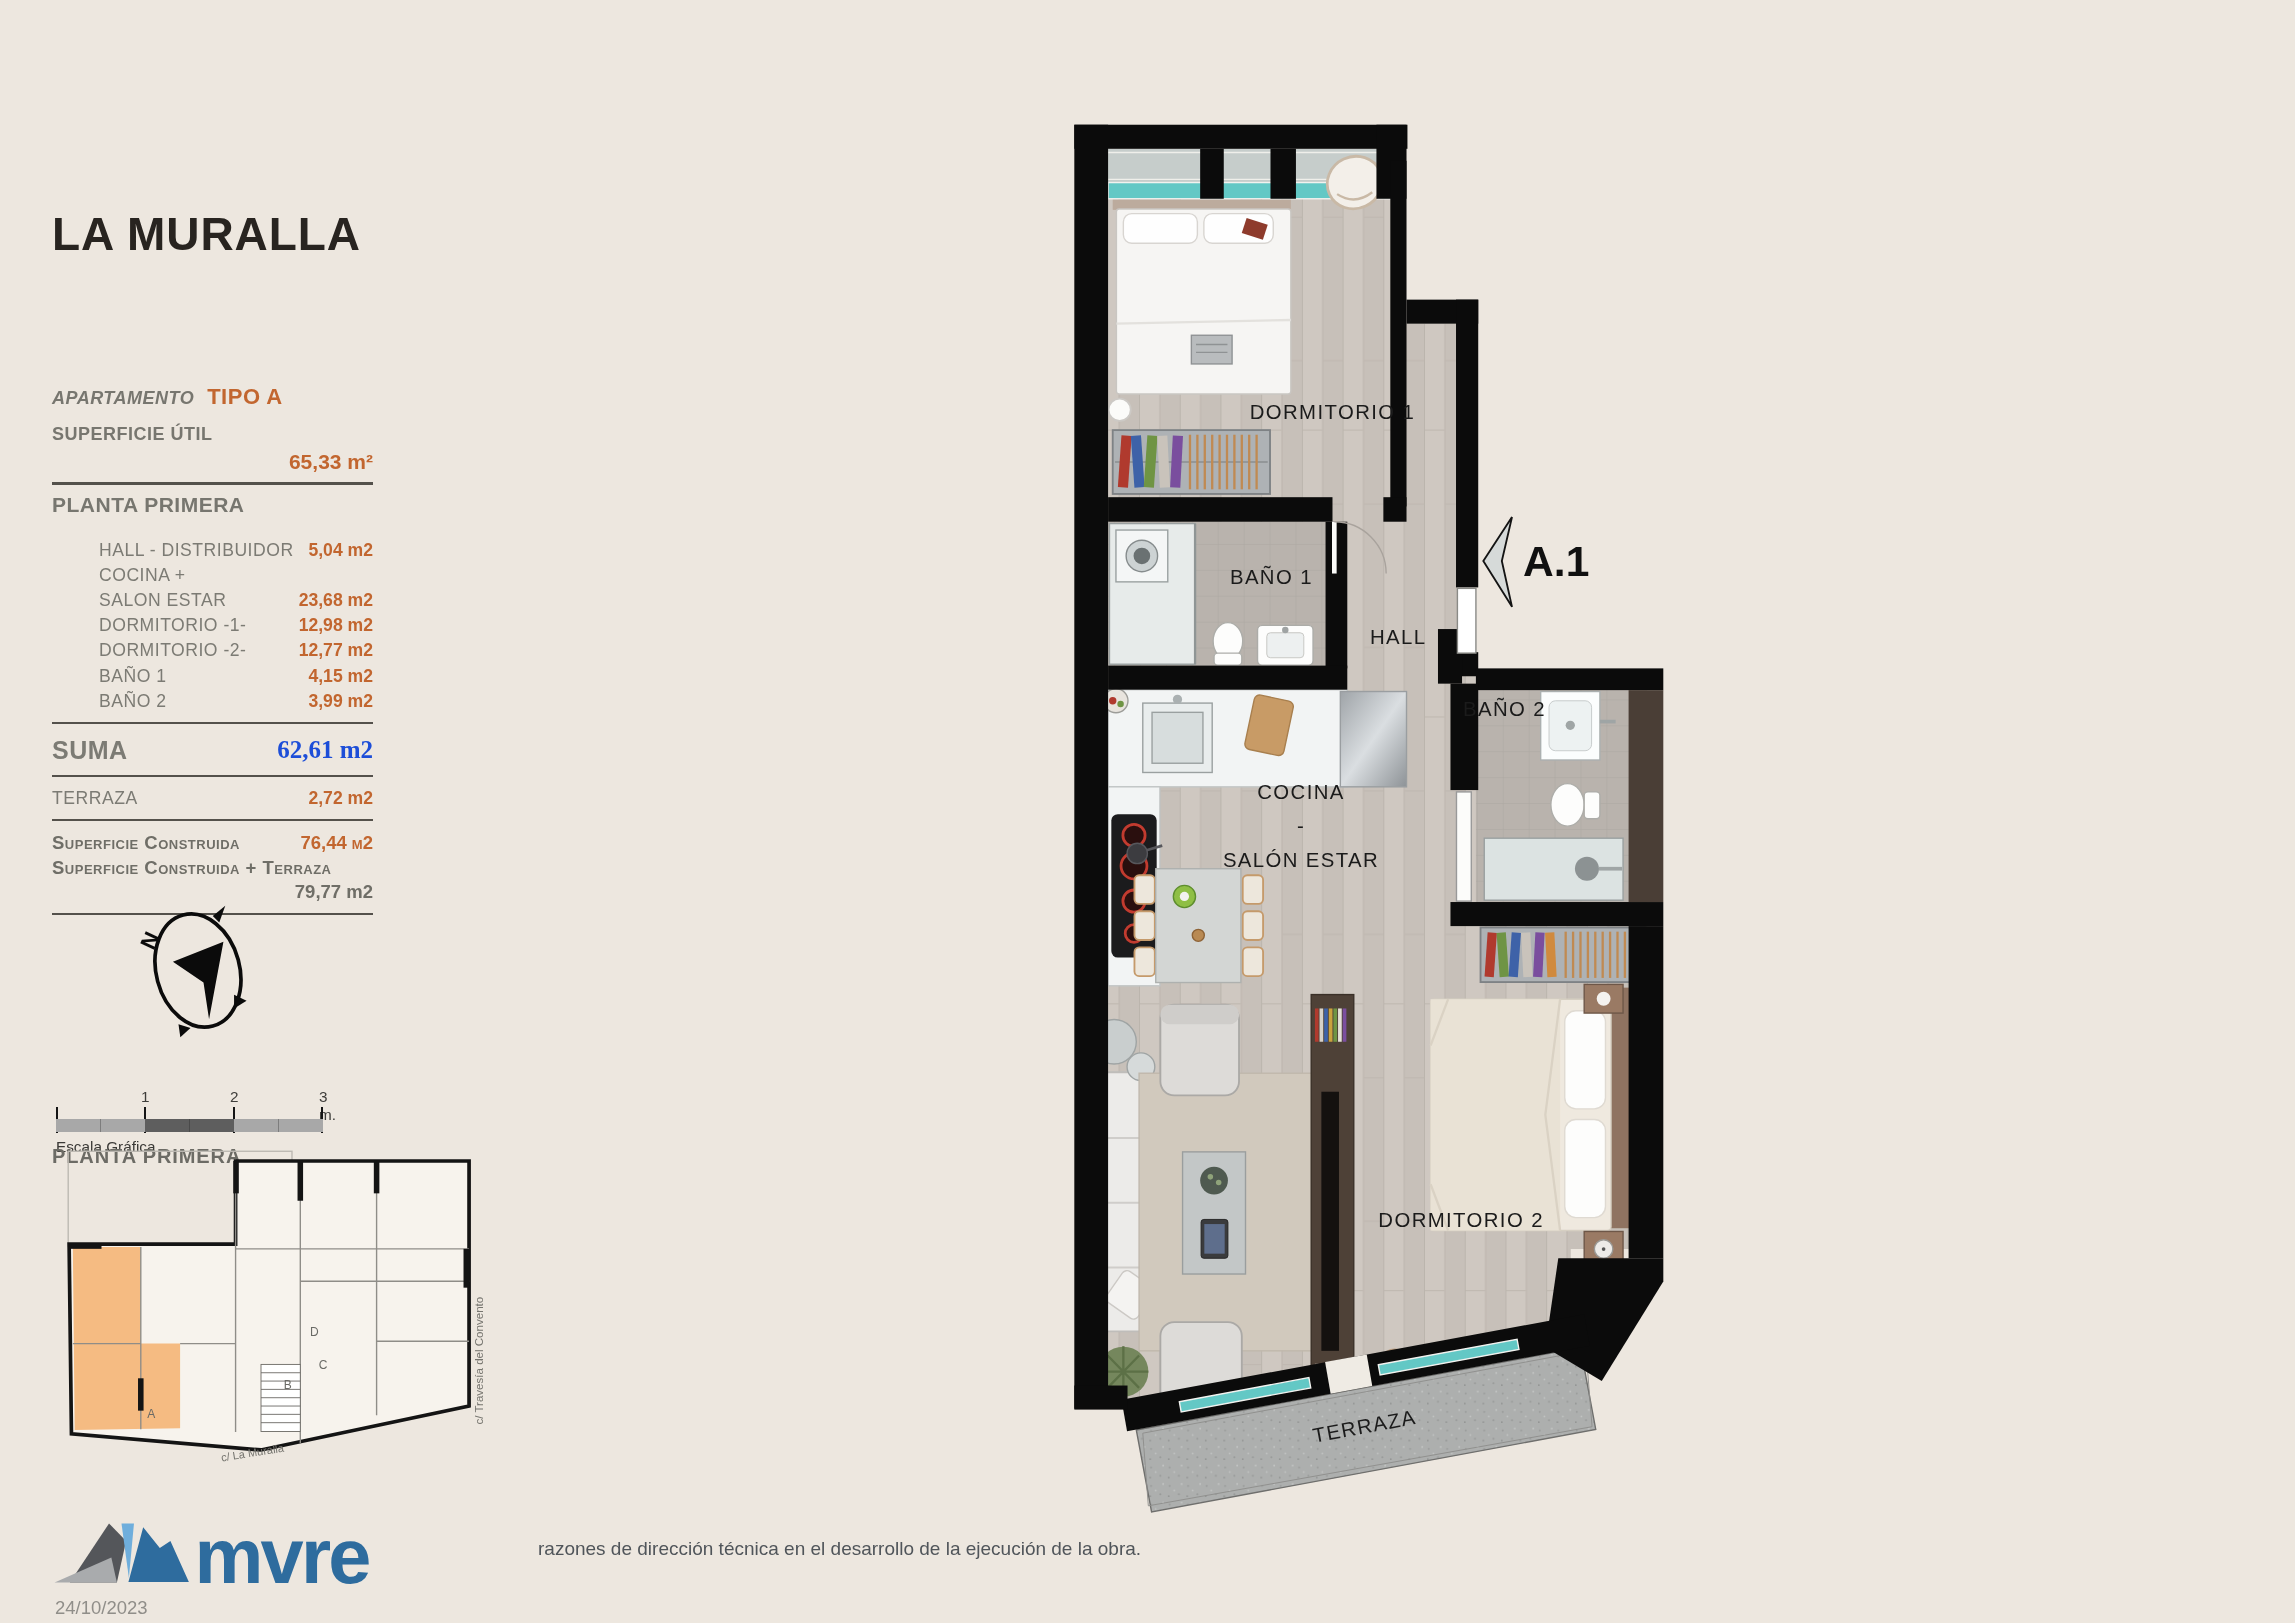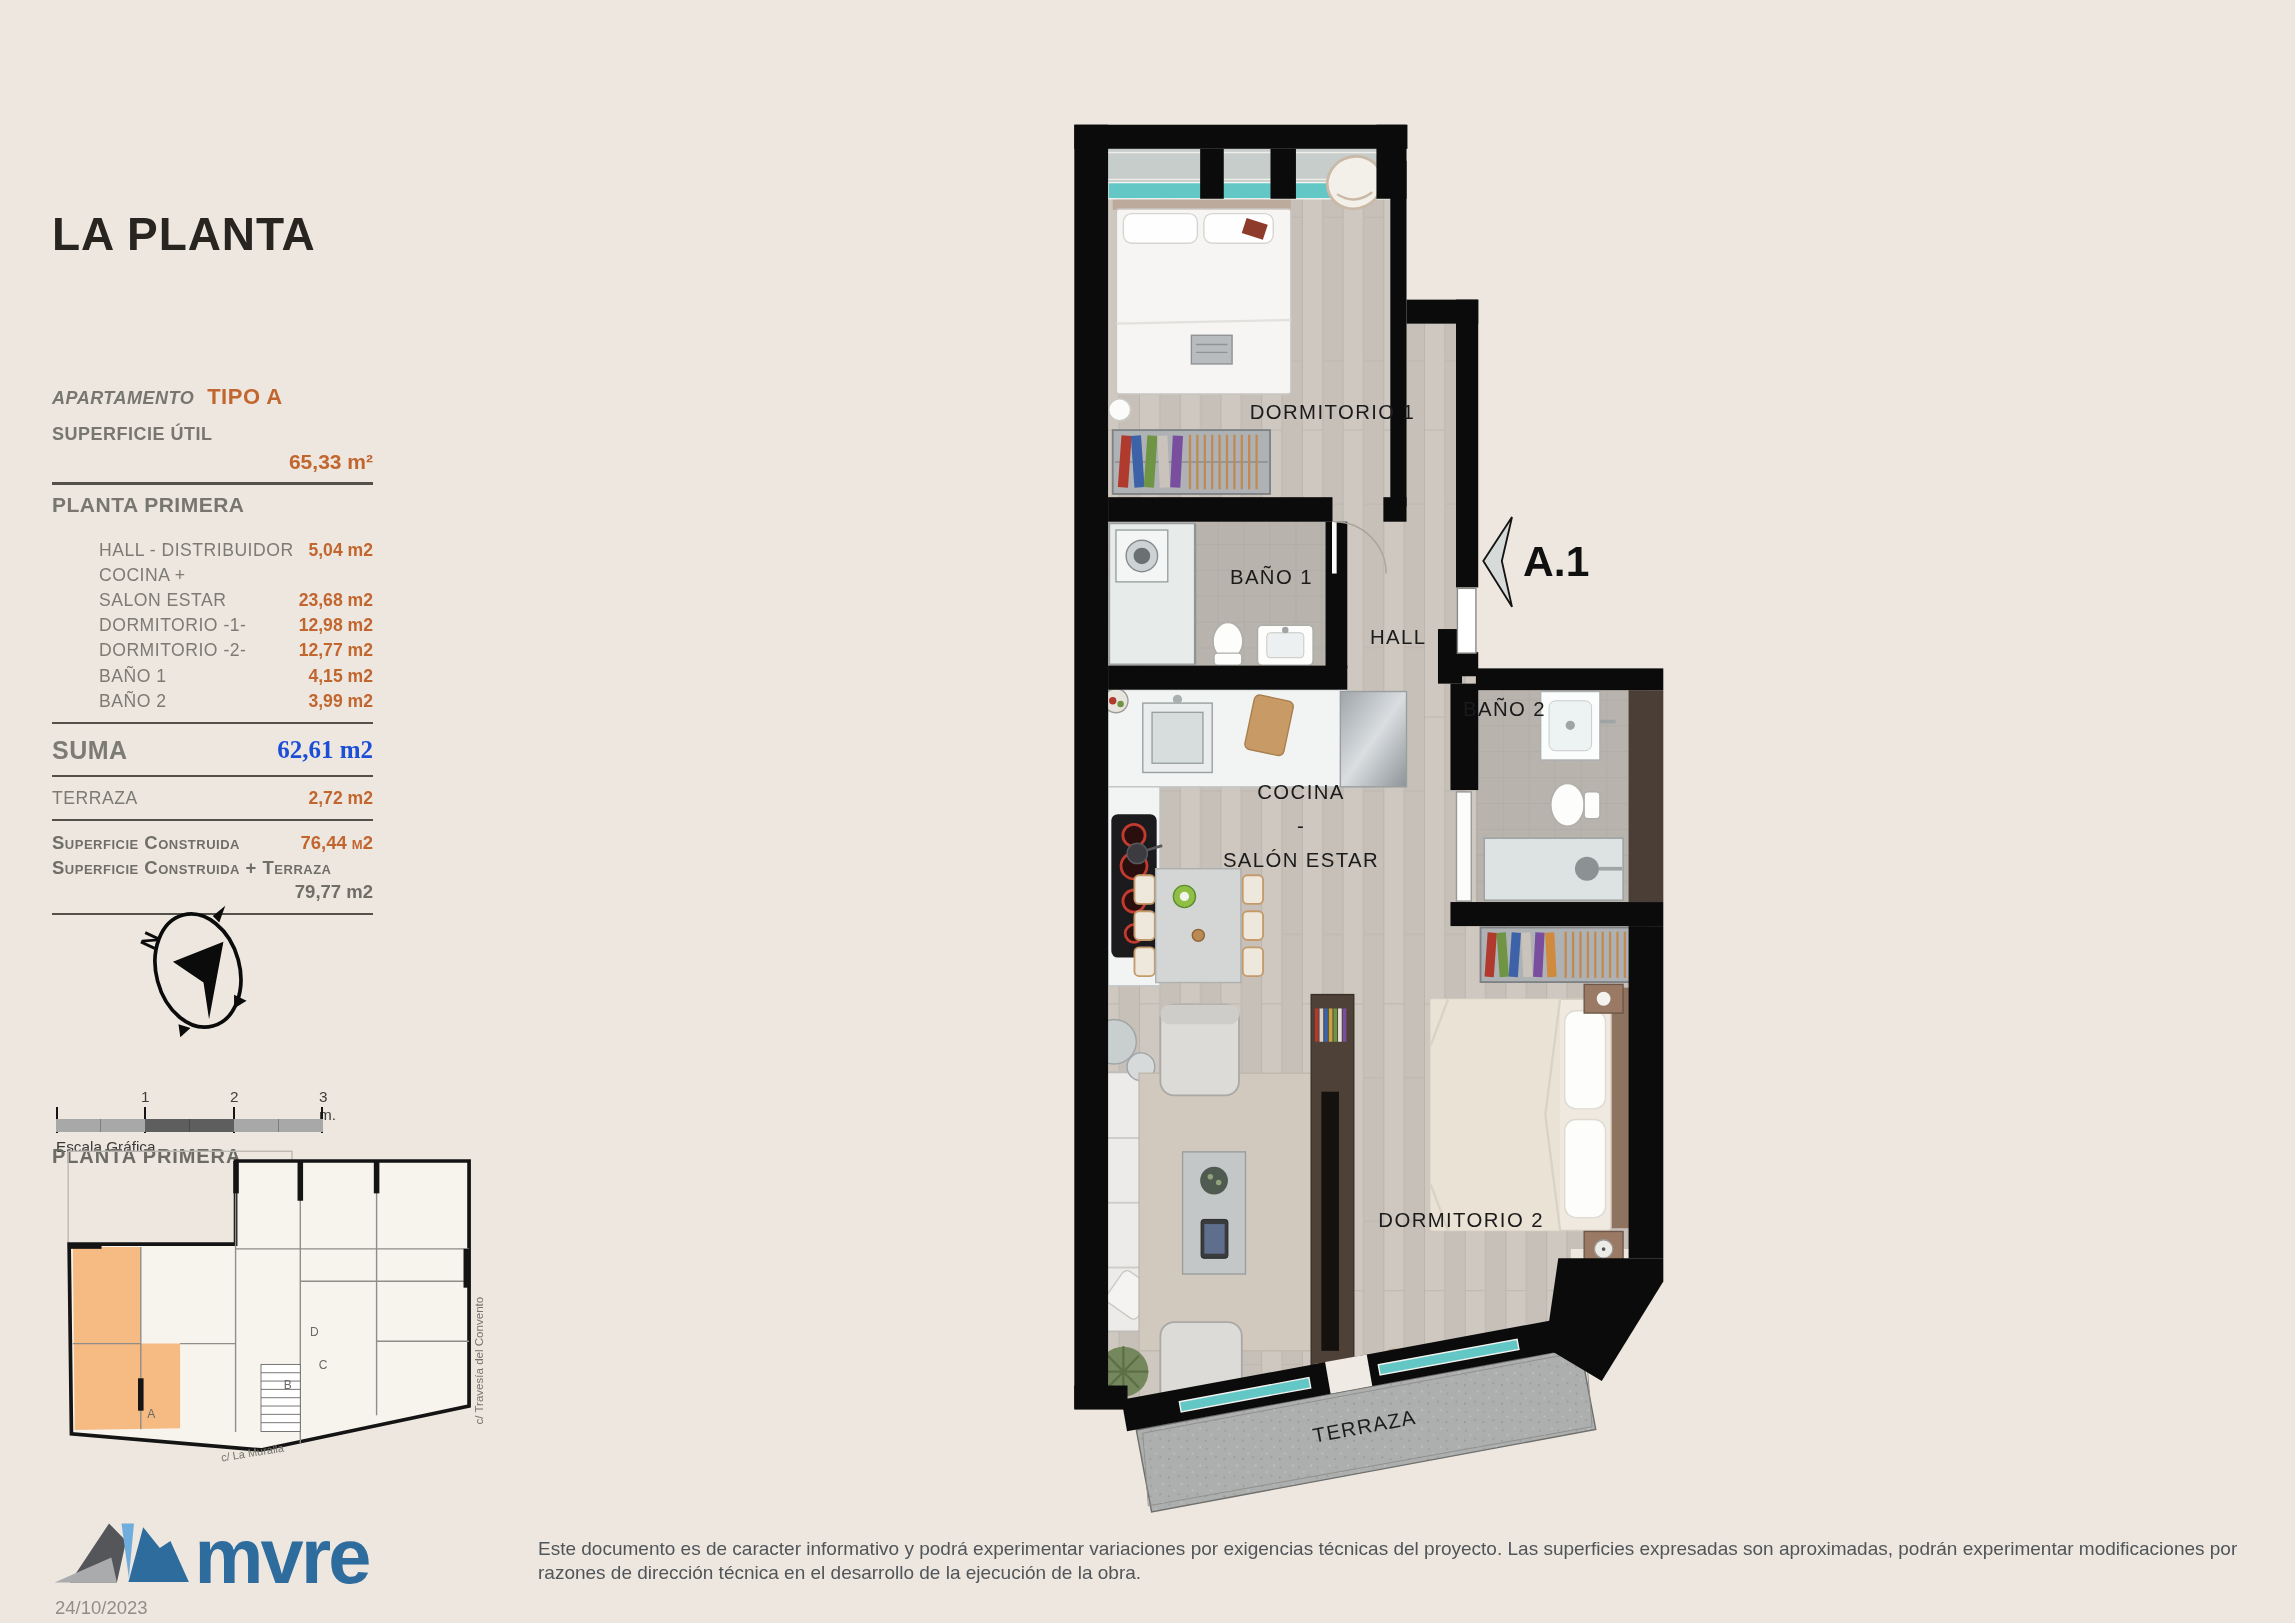--- a/index.html
+++ b/index.html
@@ -46,21 +46,21 @@
   
   .disclaimer{
     left:538px;top:1537px;width:1754px;font-size:19px;line-height:24px;color:#50555A;
   }
   .date{left:55px;top:1597px;font-size:18.5px;color:#908E89;}
   svg text{font-family:"Liberation Sans", sans-serif;}
 </style>
 </head>
 <body>
 
-<div class="abs page-title">LA PLANTA</div>
+<div class="abs page-title">LA MURALLA</div>
 
 <div class="abs info-panel">
   <div class="apart-line">
     <span class="apart-label">APARTAMENTO</span>
     <span class="apart-type">TIPO A</span>
   </div>
   <div class="sup-label">SUPERFICIE ÚTIL</div>
   <div class="sup-value">65,33 m²</div>
   <hr class="hr">
   <div class="planta-label">PLANTA PRIMERA</div>
@@ -500,16 +500,15 @@
     <polygon points="150,3420 235,3292 272,3330 252,3420" fill="#54565A"></polygon>
     <polygon points="117,3420 240,3366 252,3420" fill="#A9ABAD"></polygon>
     <polygon points="262,3292 289,3292 278,3410" fill="#6FAEDC"></polygon>
     <polygon points="277,3419 309,3300 345,3345 368,3330 408,3419" fill="#2E6C9E"></polygon>
   </g>
   <text x="420" y="3420" font-size="168" font-weight="700" letter-spacing="-6" fill="#2E6C9E">mvre</text>
 </svg>
 <div class="abs date">24/10/2023</div>
 
 <div class="abs disclaimer">
-  <div>Este documento es de caracter informativo y podrá experimentar variaciones por exigencias técnicas del proyecto. Las superficies expresadas son aproximadas, podrán experimentar modificaciones por</div>
   <div>razones de dirección técnica en el desarrollo de la ejecución de la obra.</div>
 </div>
 
 
 </body></html>

